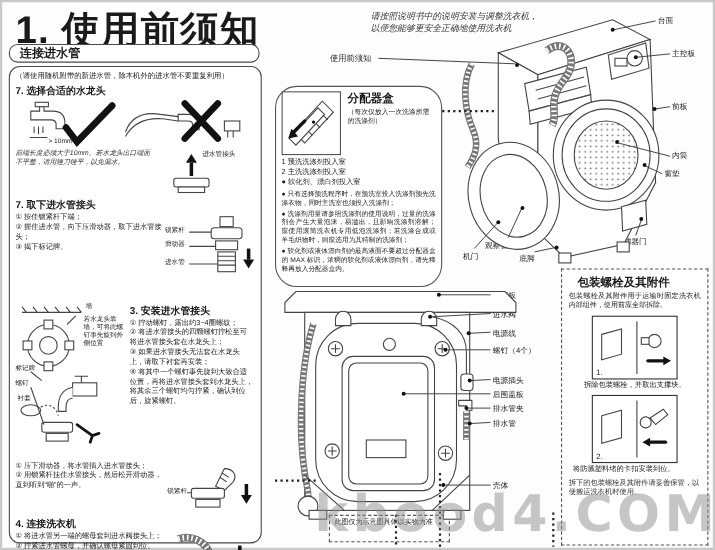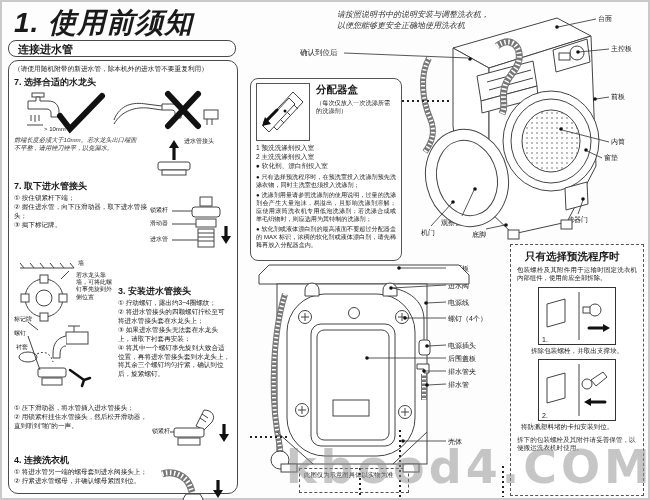--- a/index.html
+++ b/index.html
@@ -1,21 +1,21 @@
 <!DOCTYPE html>
 <html><head>
 <meta charset="utf-8">
 <style>
   html,body{margin:0;padding:0;background:#e8e8e8;}
   #page{position:relative;width:650px;height:500px;background:#fdfdfd;overflow:hidden;
         font-family:"Liberation Sans","DejaVu Sans",sans-serif;color:#1a1a1a;
         box-shadow:inset 0 0 0 2px #c9c9c9;}
   .abs{position:absolute;}
   
-  .hdr-title{left:14px;top:4px;font-size:28px;font-weight:bold;letter-spacing:1px;font-style:italic;}
+  .hdr-title{left:14px;top:4px;font-size:35px;font-weight:bold;letter-spacing:1px;}
   .hdr-sub{left:337px;top:10px;width:155px;font-size:8px;line-height:1.35;font-style:italic;color:#333;}
   
   .lp-title{left:8px;top:40px;width:228px;height:17px;border:1.6px solid #4a4a4a;border-radius:8px;
             font-size:11px;font-weight:bold;line-height:17px;padding-left:9px;box-sizing:border-box;background:#fff;}
   .lp-box{left:8px;top:60px;width:230px;height:434px;border:1.6px solid #4a4a4a;border-radius:10px;
           box-sizing:border-box;padding:3px 5px;background:#fff;}
   .lp-note{font-size:6.7px;color:#222;margin:1px 0 2px;}
   .stitle{font-size:9px;font-weight:bold;margin:2px 0 1px;}
   .row{display:flex;align-items:flex-start;}
   .itm{font-size:6.6px;line-height:1.28;}
@@ -25,21 +25,21 @@
   .tlbl{position:absolute;font-size:6px;color:#222;white-space:nowrap;line-height:1.1;}
   .tlbl.wrap{white-space:normal;width:36px;line-height:1.2;}
   svg .ln{stroke:#444;fill:none;stroke-width:1;}
   svg .fl{fill:#fff;stroke:#444;stroke-width:1;}
   svg .thk{stroke:#111;fill:none;stroke-linecap:round;}
   svg .blk{fill:#111;stroke:none;}
   svg .hose{stroke:#777;fill:none;}
   svg .rib{stroke:#fff;fill:none;stroke-dasharray:1.5 2.5;}
   
   .drain-lbl{left:300px;top:48px;font-size:7.5px;}
-  .disp-box{left:250px;top:78px;width:152px;height:183px;border:1.3px solid #555;border-radius:8px;
+  .disp-box{left:250px;top:78px;width:152px;height:183px;border:1.3px solid #555;border-radius:20px;
             box-sizing:border-box;padding:4px 5px;background:#fff;}
   .disp-title{font-size:10.5px;font-weight:bold;}
   .disp-sub{font-size:6.2px;line-height:1.25;margin-top:2px;}
   .room{font-size:6.6px;line-height:1.4;}
   .bullet{font-size:6.1px;line-height:1.32;margin-top:2px;text-align:justify;}
   .schem-note{left:299px;top:468px;width:110px;height:25px;border:1px dashed #555;font-size:6.4px;
               line-height:1.35;padding:2px 4px;box-sizing:border-box;background:#fff;}
   .dlbl{position:absolute;font-size:7px;white-space:nowrap;}
   
   .pack-box{left:510px;top:244px;width:134px;height:252px;border:1.4px dashed #555;box-sizing:border-box;
@@ -121,21 +121,21 @@
           <path class="ln" d="M24,17 h20 M24,30 h24 M24,46 h26"></path>
           <path class="blk" d="M78,50 L73,42 L83,42 Z"></path>
           <rect class="blk" x="76.4" y="32" width="3.2" height="10"></rect>
         </svg>
         <div class="tlbl" style="left:2px;top:13px;">锁紧杆</div>
         <div class="tlbl" style="left:2px;top:26px;">滑动器</div>
         <div class="tlbl" style="left:2px;top:42px;">进水管</div>
       </div>
     </div>
 
-    <div class="row" style="margin-top:2px;align-items:center;">
+    <div class="row" style="margin-top:18px;">
       <div class="relbox" style="width:102px;height:146px;">
         <svg width="102" height="146" viewBox="0 0 102 146">
           <path class="ln" d="M6,10 h54 M10,10 l-4,-5 M20,10 l-4,-5 M30,10 l-4,-5 M40,10 l-4,-5 M50,10 l-4,-5 M60,10 l-4,-5"></path>
           <circle class="fl" cx="30" cy="40" r="19"></circle>
           <circle class="fl" cx="30" cy="40" r="8"></circle>
           <rect class="fl" x="26" y="17" width="8" height="8"></rect>
           <rect class="fl" x="26" y="55" width="8" height="8"></rect>
           <rect class="fl" x="7" y="36" width="8" height="8"></rect>
           <rect class="fl" x="45" y="36" width="8" height="8"></rect>
           <path class="ln" d="M47,21 l8,-8"></path>
@@ -197,21 +197,21 @@
         <path class="fl" d="M32,26 h14 l3,5 -3,5 h-14 l-3,-5 z"></path>
         <rect class="fl" x="40" y="36" width="18" height="7"></rect>
         <path class="ln" d="M42,36 v7 M46,36 v7 M50,36 v7"></path>
         <path class="blk" d="M64,30 L59,22 L69,22 Z"></path>
         <rect class="blk" x="62.4" y="12" width="3.2" height="10"></rect>
       </svg>
     </div>
 
   </div>
 
-  <div class="abs drain-lbl">确认到位后</div>
+  <div class="abs drain-lbl">使用前须知</div>
 
   <div class="abs disp-box">
     <div class="row">
       <div style="width:52px;height:56px;border:1px solid #555;position:relative;flex:none;">
         <svg width="50" height="54" viewBox="0 0 50 54">
           <polygon class="fl" points="10,36 36,8 46,18 20,46"></polygon>
           <path class="ln" d="M17,29 l10,10 M24,22 l10,10 M31,15 l10,10"></path>
           <polygon class="fl" points="6,42 32,14 38,20 12,48" fill="#ddd"></polygon>
           <path class="thk" stroke-width="3" d="M20,26 L8,38"></path>
           <path class="blk" d="M5,42 L8,33 L14,40 Z"></path>
@@ -311,21 +311,21 @@
     <div class="abs dlbl" style="left:611px;top:92px;">前板</div>
     <div class="abs dlbl" style="left:611px;top:137px;">内筒</div>
     <div class="abs dlbl" style="left:604px;top:153px;">窗垫</div>
     <div class="abs dlbl" style="left:421px;top:228px;">机门</div>
     <div class="abs dlbl" style="left:441px;top:218px;">观察窗玻璃</div>
     <div class="abs dlbl" style="left:472px;top:230px;">底脚</div>
     <div class="abs dlbl" style="left:560px;top:215px;">过滤器门</div>
   </div>
 
   <div class="abs pack-box">
-    <div class="pack-title">只有选择预洗程序时</div>
+    <div class="pack-title">包装螺栓及其附件</div>
     <div class="pack-desc">包装螺栓及其附件用于运输时固定洗衣机内部组件，使用前应全部拆除。</div>
     <div class="figbox" style="height:56px;">
       <svg width="74" height="54" viewBox="0 0 74 54">
         <polygon class="fl" points="8,16 26,11 26,34 8,39"></polygon>
         <path class="ln" d="M40,4 V52"></path>
         <circle class="fl" cx="56" cy="22" r="6"></circle>
         <rect class="fl" x="44" y="19" width="7" height="6"></rect>
         <path class="thk" stroke-width="3" d="M50,40 H64"></path>
         <path class="blk" d="M64,36 L71,40 L64,44 Z"></path>
       </svg>

